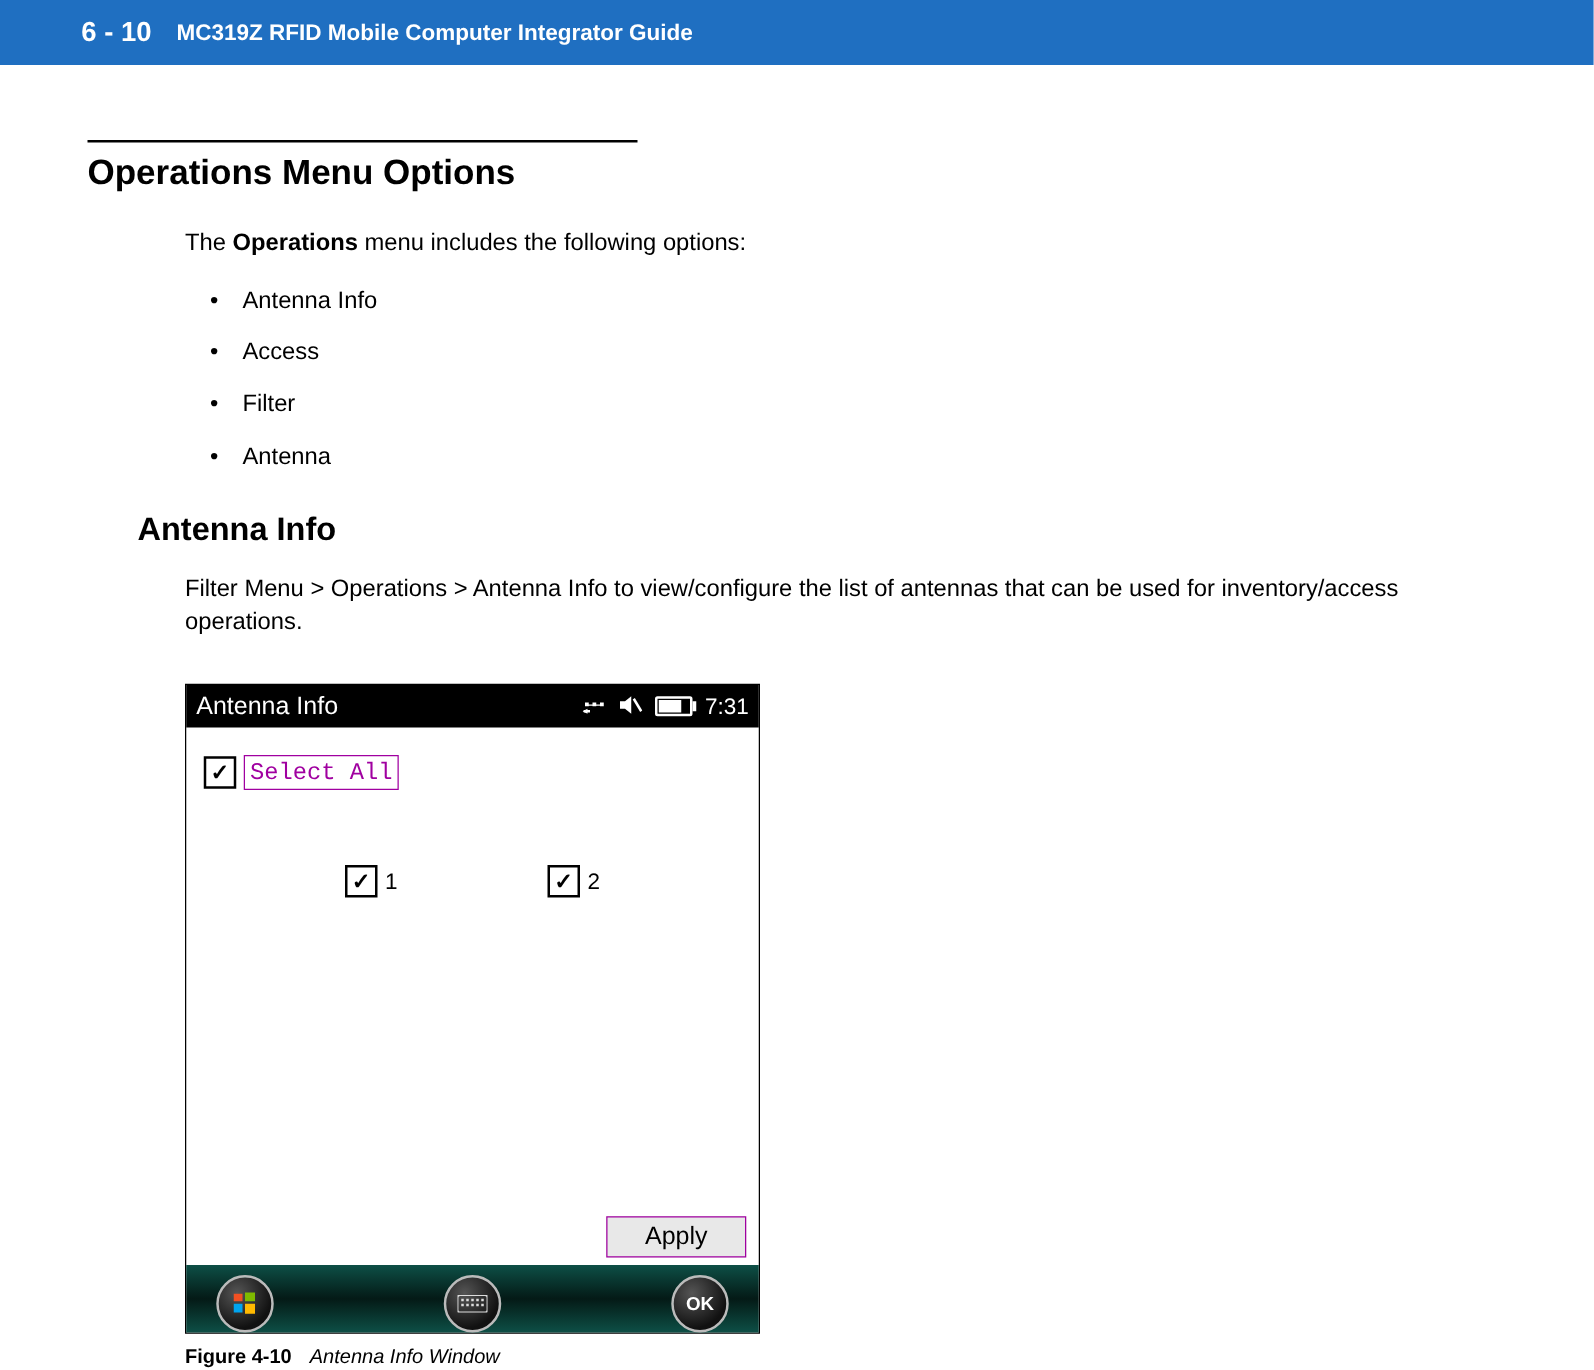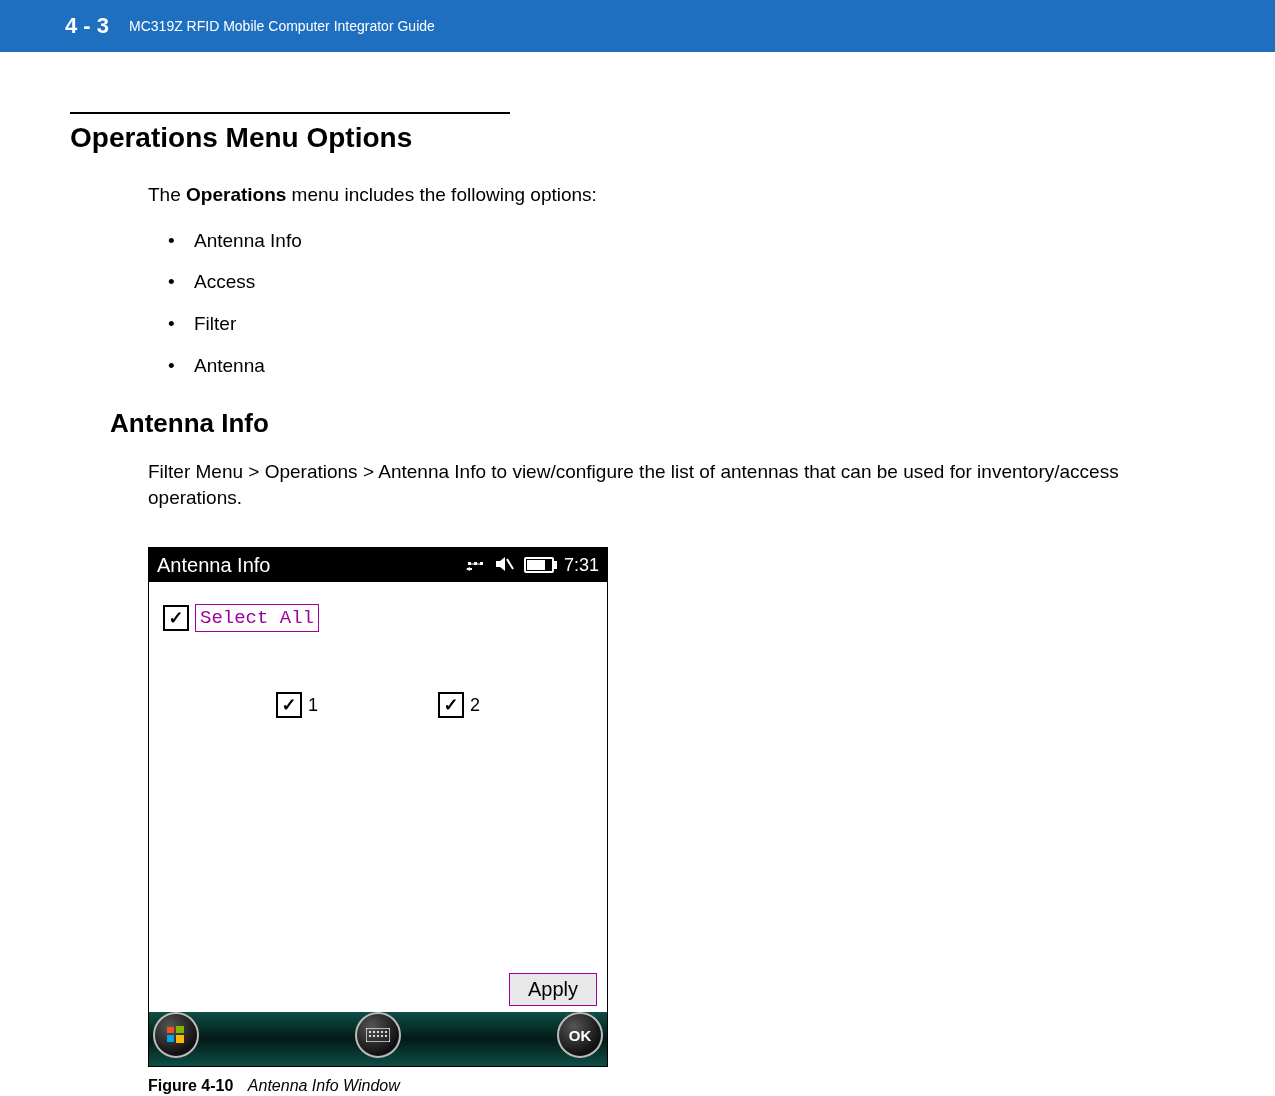--- a/index.html
+++ b/index.html
@@ -26,22 +26,22 @@
   .header-bar .pg {
     font-family: "Arial Narrow", Arial, sans-serif;
     font-stretch: condensed;
     font-weight: 700;
     font-size: 22px;
     margin-right: 20px;
   }
   .header-bar .title {
     font-family: "Arial Narrow", Arial, sans-serif;
     font-stretch: condensed;
-    font-weight: 400;
-    font-size: 14px;
+    font-weight: 700;
+    font-size: 18px;
   }
   .content {
     padding: 60px 70px 40px 70px;
   }
   .section-rule {
     border-top: 2px solid #000;
     width: 440px;
     margin-bottom: 8px;
   }
   h1.section-heading {
@@ -189,32 +189,32 @@
     align-items: center;
     gap: 6px;
     font-family: Tahoma, Arial, sans-serif;
     font-size: 18px;
   }
   .apply-btn {
     position: absolute;
     right: 10px;
     bottom: 6px;
     border: 1px solid #a000a0;
-    padding: 4px 18px;
+    padding: 4px 30px;
     font-family: Tahoma, Arial, sans-serif;
     font-size: 20px;
     background: #e8e8e8;
   }
   .device-bottombar {
     height: 54px;
     background: linear-gradient(to bottom, #0d4f46 0%, #041a16 50%, #0d4f46 100%);
     display: flex;
-    align-items: flex-start;
+    align-items: flex-end;
     justify-content: space-between;
-    padding: 0 4px;
+    padding: 0 24px;
   }
   .round-btn {
     width: 42px;
     height: 42px;
     border-radius: 50%;
     background: radial-gradient(circle at 35% 30%, #555 0%, #111 70%);
     border: 2px solid #bbb;
     display: flex;
     align-items: center;
     justify-content: center;
@@ -222,21 +222,21 @@
     font-weight: 700;
     font-size: 15px;
   }
   .round-btn svg { display: block; }
 </style>
 </head>
 <body>
 
 <div class="page">
   <div class="header-bar">
-    <span class="pg">4 - 3</span>
+    <span class="pg">6 - 10</span>
     <span class="title">MC319Z RFID Mobile Computer Integrator Guide</span>
   </div>
 
   <div class="content">
     <div class="section-rule"></div>
     <h1 class="section-heading">Operations Menu Options</h1>
 
     <div class="body-indent">
       <p class="intro">
         <span>The </span><span class="bold">Operations</span><span> menu includes the following options:</span>

